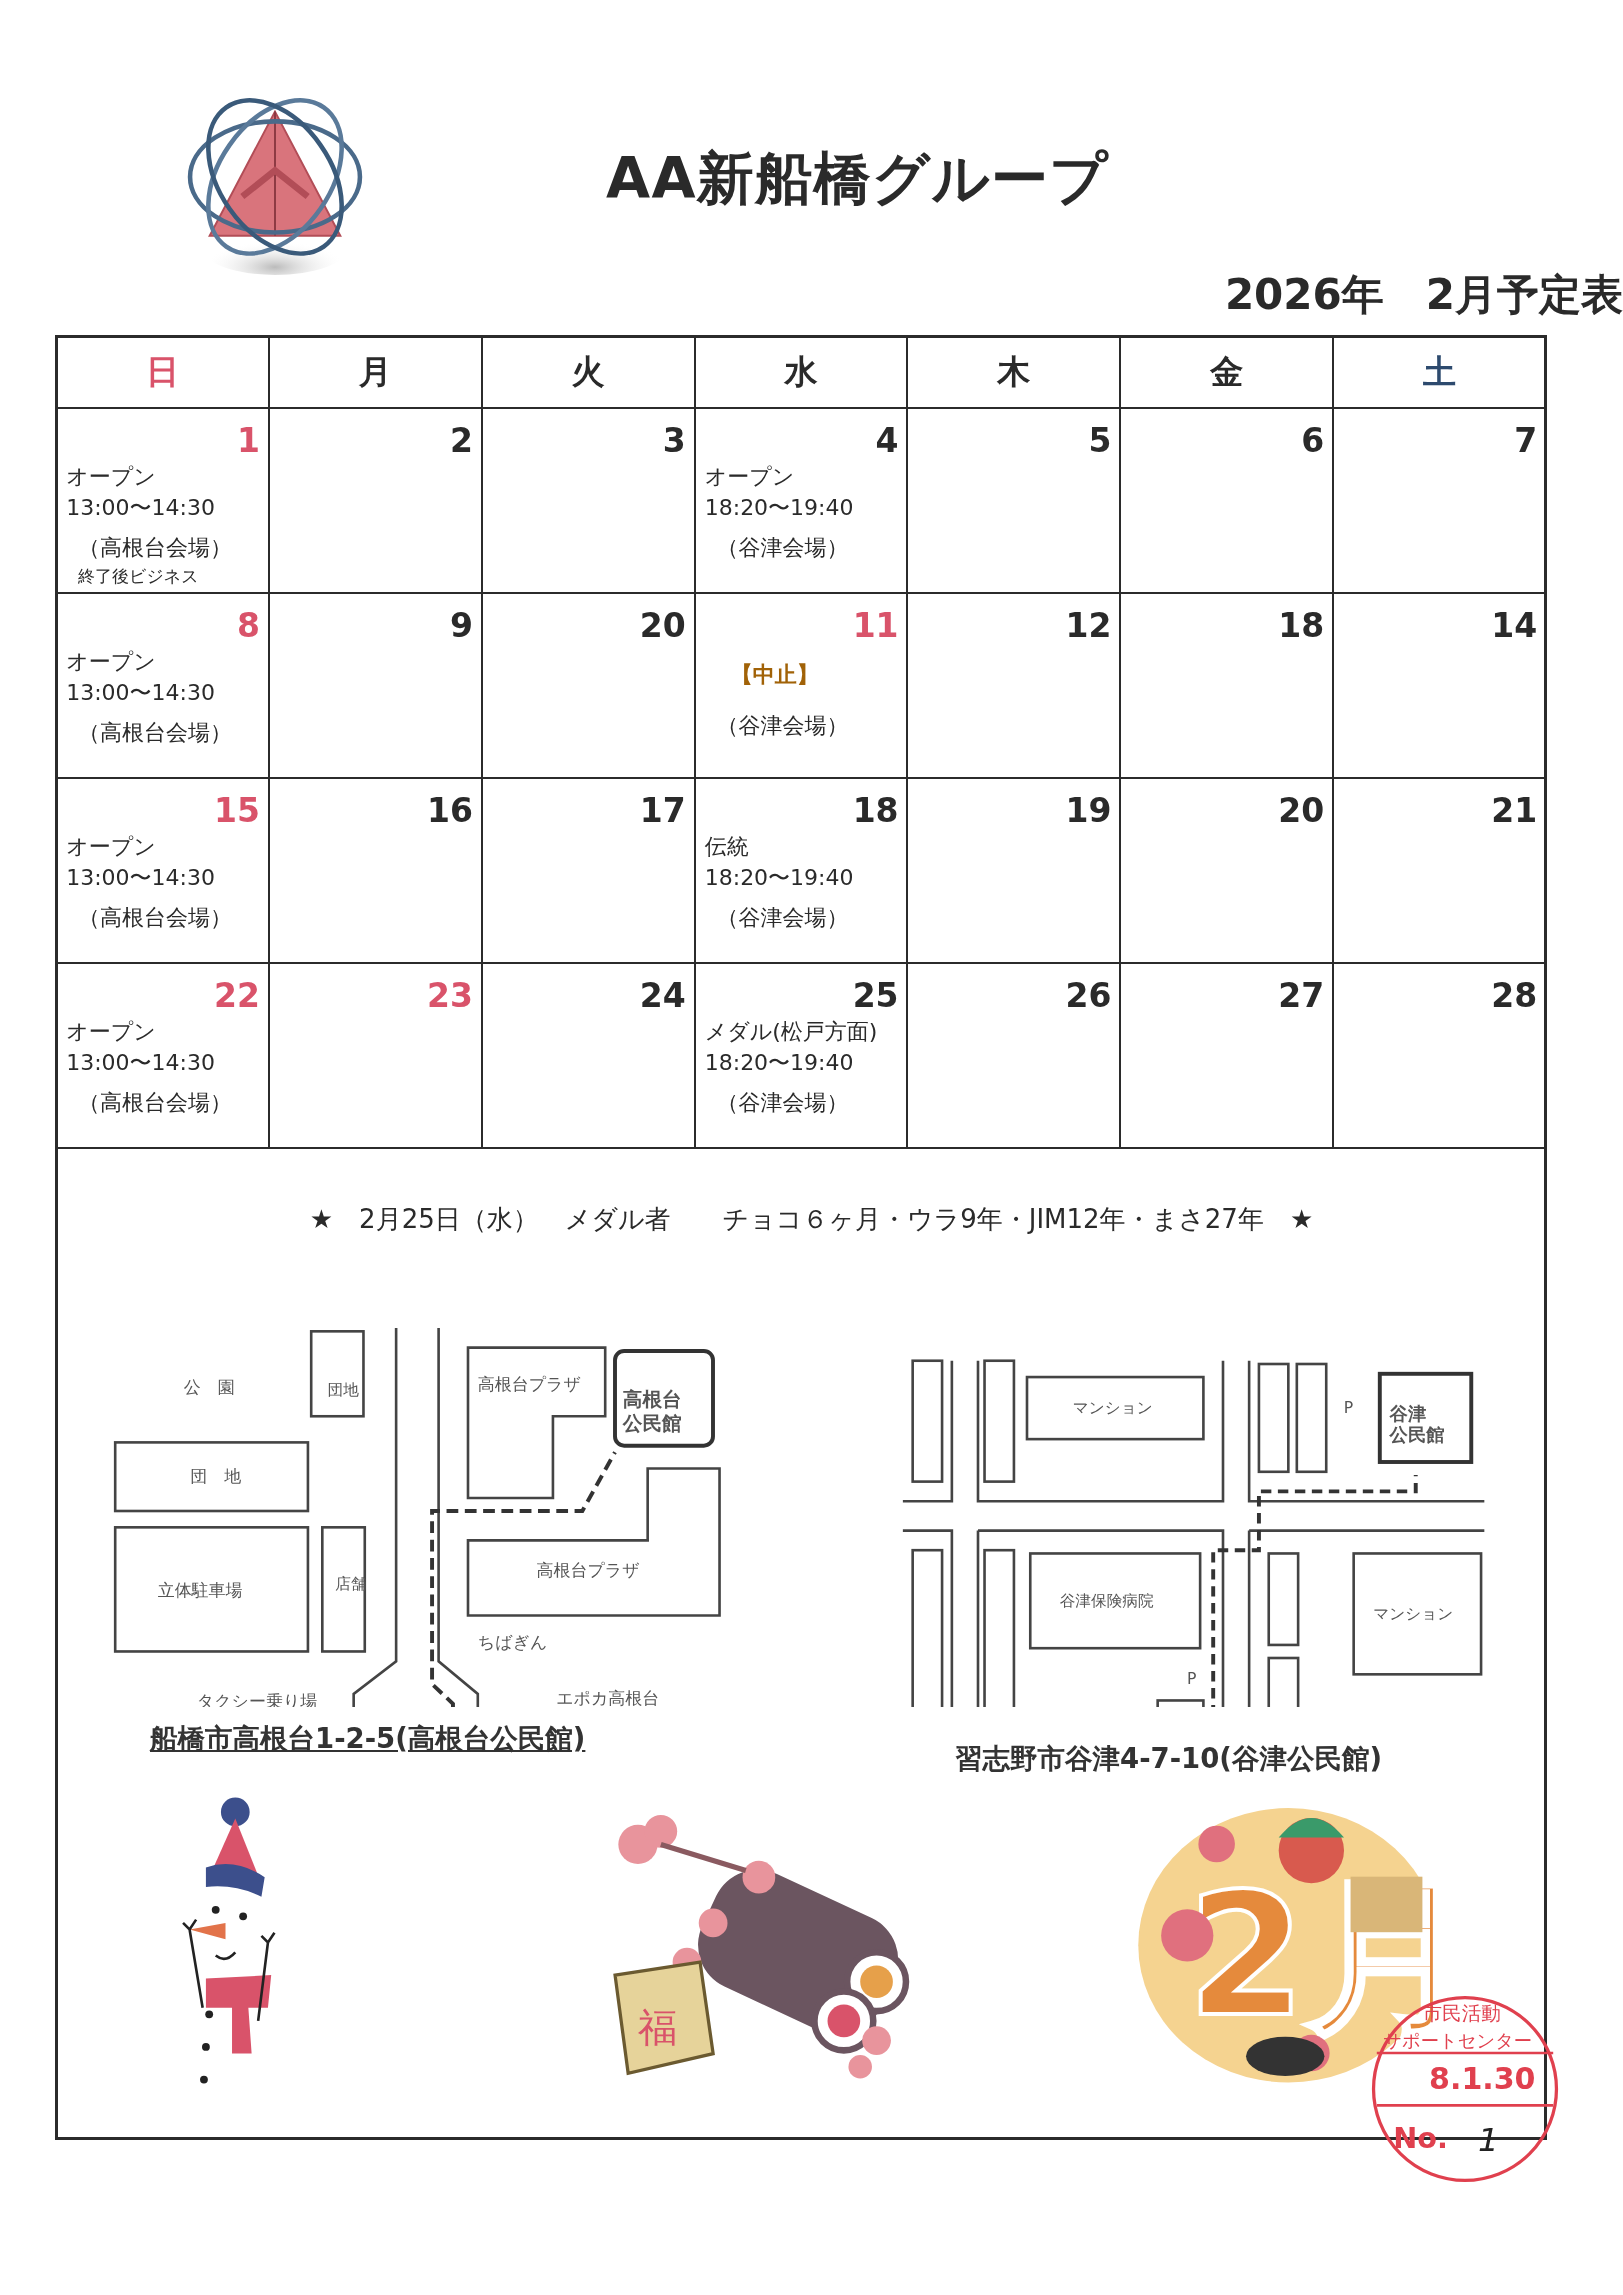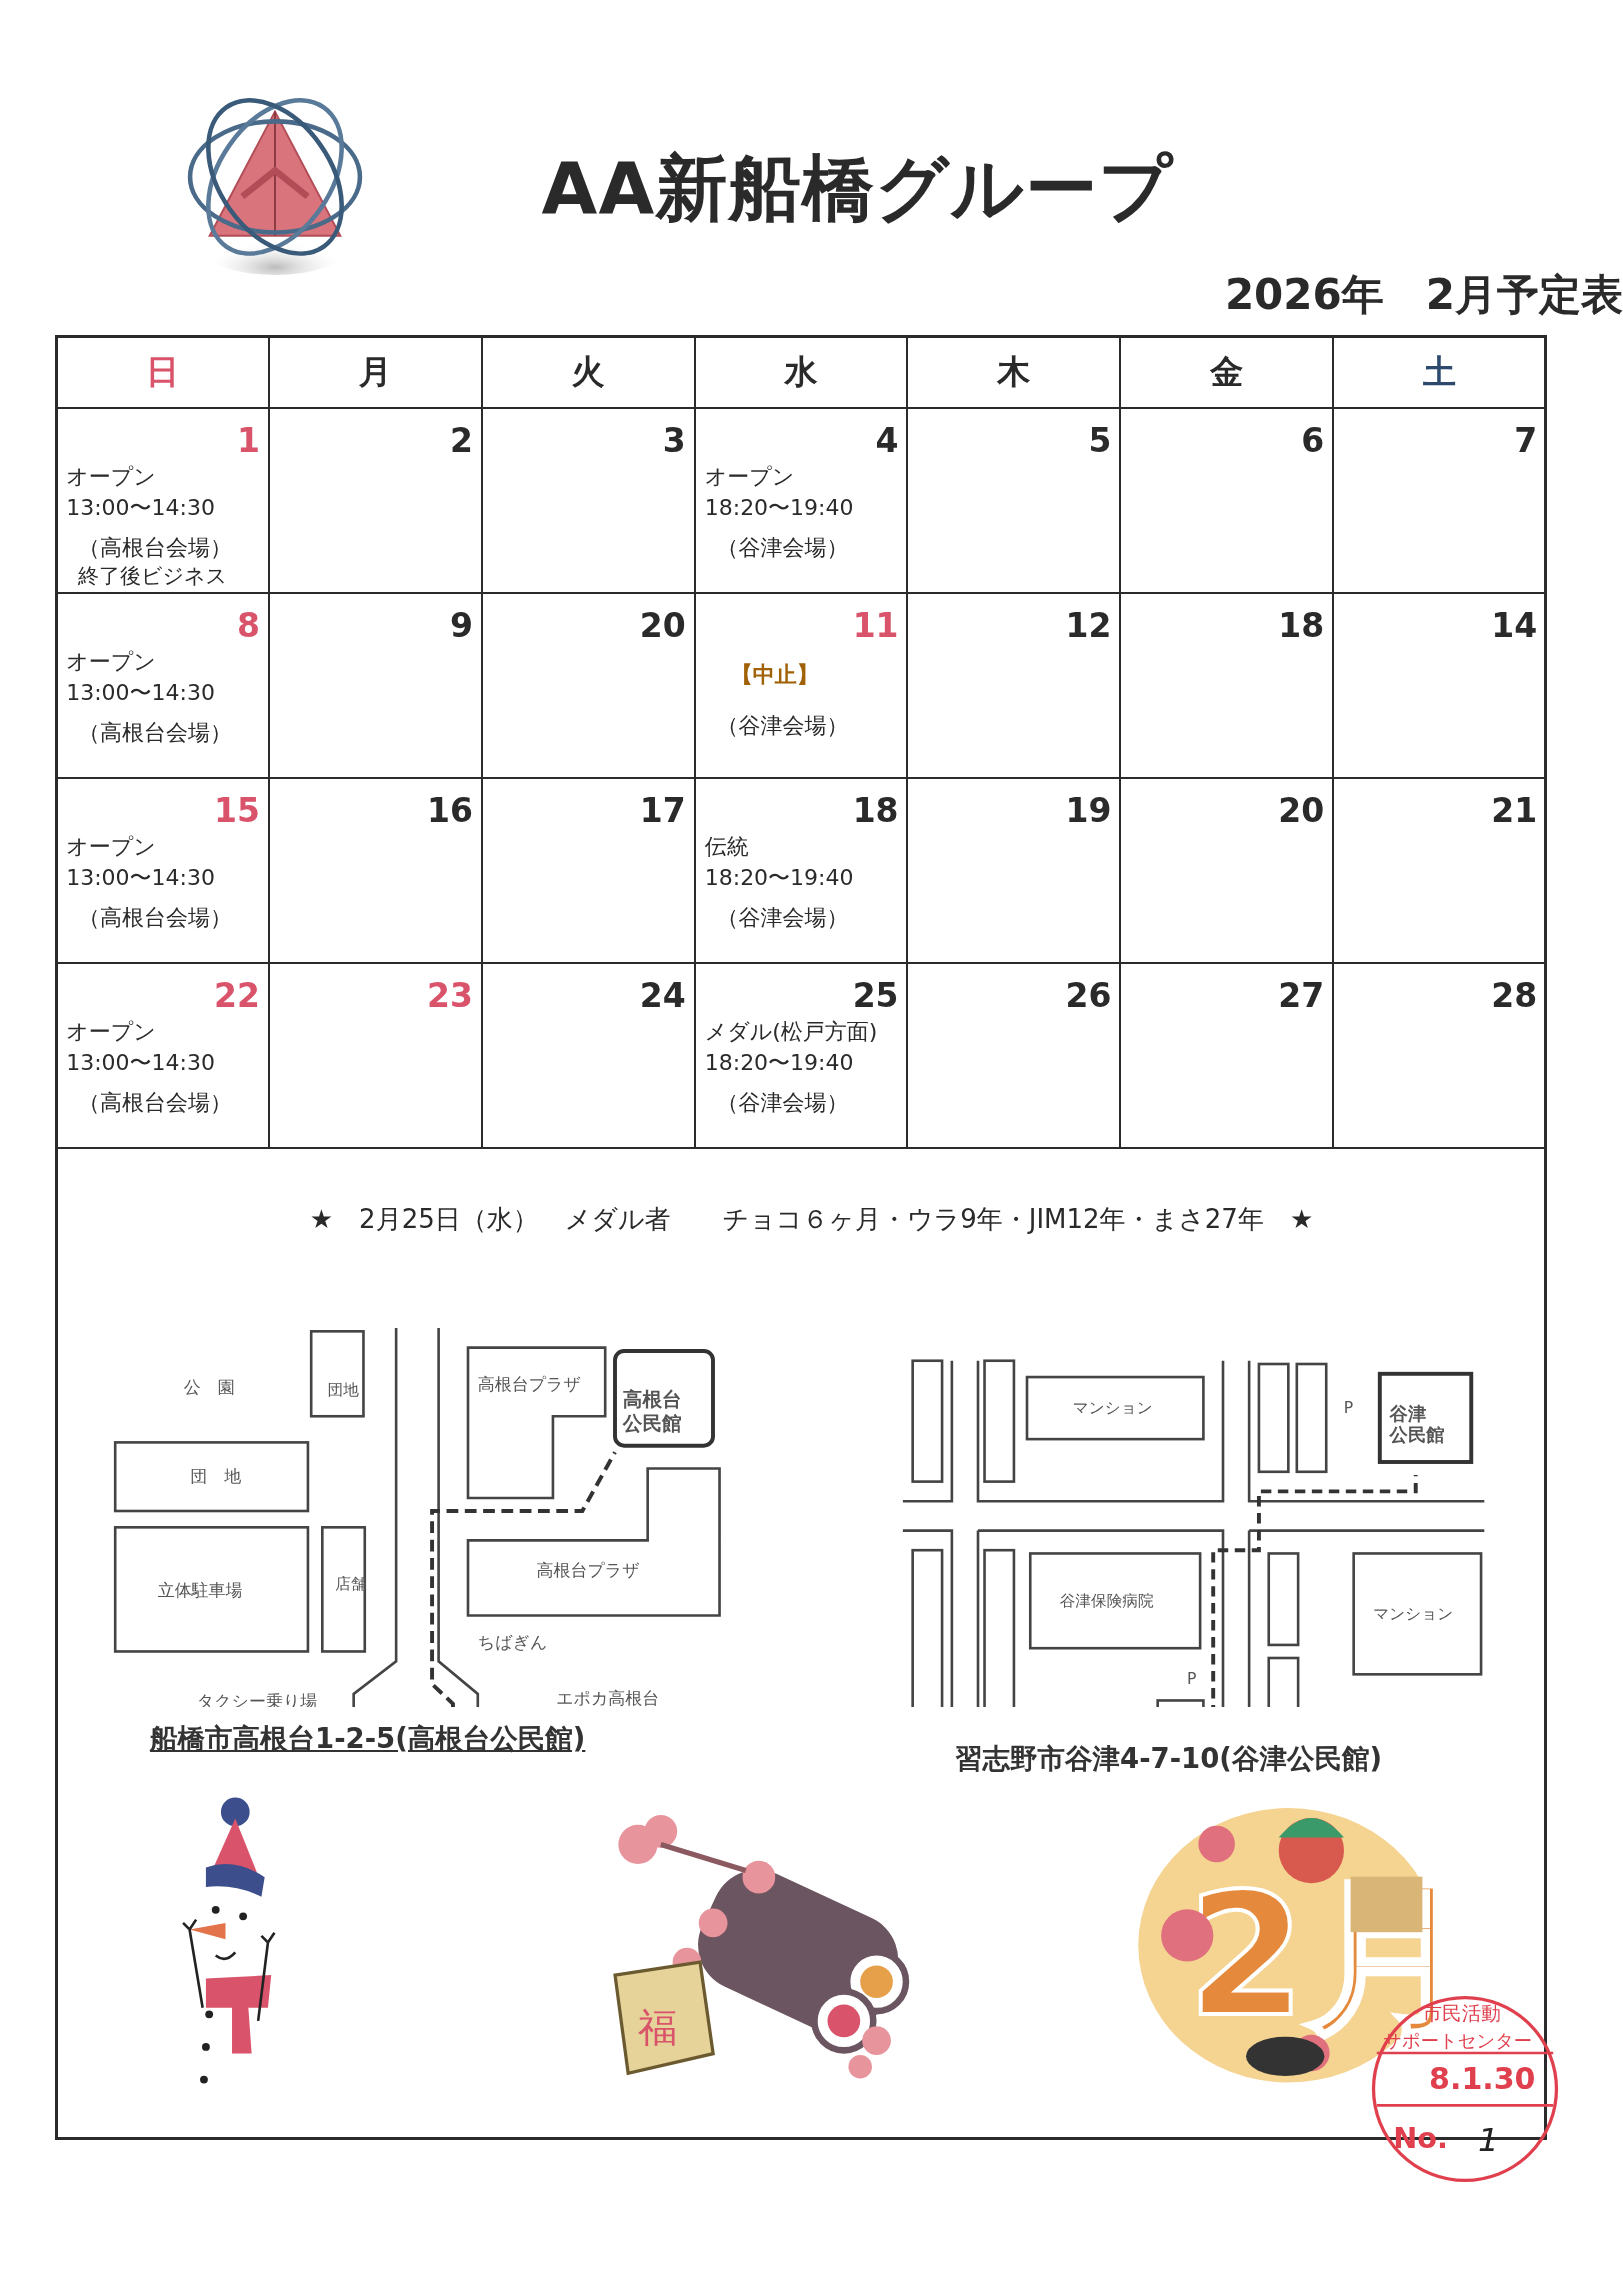--- a/index.html
+++ b/index.html
@@ -1,35 +1,35 @@
 <!DOCTYPE html>
 <html style="font-size:10.5px"><head>
 <meta charset="utf-8">
 <style>
   html, body { margin:0; padding:0; background:#ffffff; }
   body { width:1623px; height:2295px; position:relative; overflow:hidden;
          font-family:"DejaVu Sans", sans-serif; color:#2a2a2a; }
   .logo { position:absolute; left:177px; top:92px; width:196px; height:196px; }
   .title { position:absolute; left:0; width:100%; top:141px; text-align:center;
-           font-size:72px; font-weight:bold; letter-spacing:1.3px; padding-left:92px; box-sizing:border-box; }
+           font-size:57px; font-weight:bold; letter-spacing:1.3px; padding-left:92px; box-sizing:border-box; }
   .subtitle { position:absolute; left:0; width:100%; top:267px; text-align:right;
               font-size:42px; font-weight:bold; padding-left:118px; box-sizing:border-box; }
   .frame { position:absolute; left:55px; top:335px; width:1492px; height:1805px;
            border:3.3px solid #2b2b2b; box-sizing:border-box; }
   table.cal { position:absolute; left:55px; top:335px; width:1492px; border-collapse:collapse; table-layout:fixed; }
   table.cal th, table.cal td { border:2.6px solid #2b2b2b; }
   table.cal th { height:68px; font-size:33px; font-weight:bold; text-align:center; }
   table.cal td { height:183px; vertical-align:top; position:relative; padding:0; }
   .daynum { position:absolute; right:7.8px; top:11.8px; font-size:33px; font-weight:bold; }
   .red { color:#d9536a; }
   .blue { color:#2d4a6e; }
   .ev { position:absolute; left:9.2px; top:52px; font-size:22px; line-height:31px; white-space:nowrap; }
   .ev .ln { display:block; }
   .ev .venue { margin-top:9.2px; padding-left:11.8px; }
-  .ev .note { font-size:21px; line-height:26px; padding-left:11.8px; }
+  .ev .note { font-size:17px; line-height:26px; padding-left:11.8px; }
   .ev .cancel { color:#a16207; font-weight:bold; padding-left:26px; margin-top:13px; margin-bottom:19.6px; }
   .medal { position:absolute; left:0; width:100%; top:1202px; text-align:center;
            font-size:26px; font-weight:normal; word-spacing:11.8px; }
   .map { position:absolute; top:1315px; width:654px; height:392px; }
   .map svg { width:100%; height:100%; }
   .map text { font-family:"DejaVu Sans", sans-serif; fill:#555; }
   .addr { position:absolute; top:1721px; font-size:27.5px; font-weight:bold; color:#333; }
   .illus { position:absolute; }
   .stamp { position:absolute; left:1367px; top:1991px; width:196px; height:196px; }
 </style>

